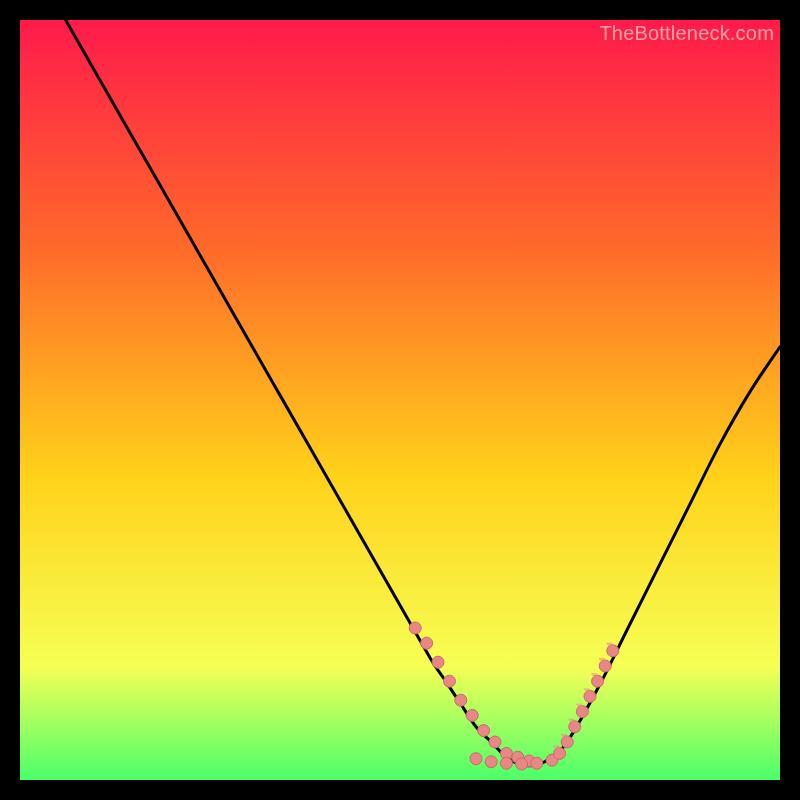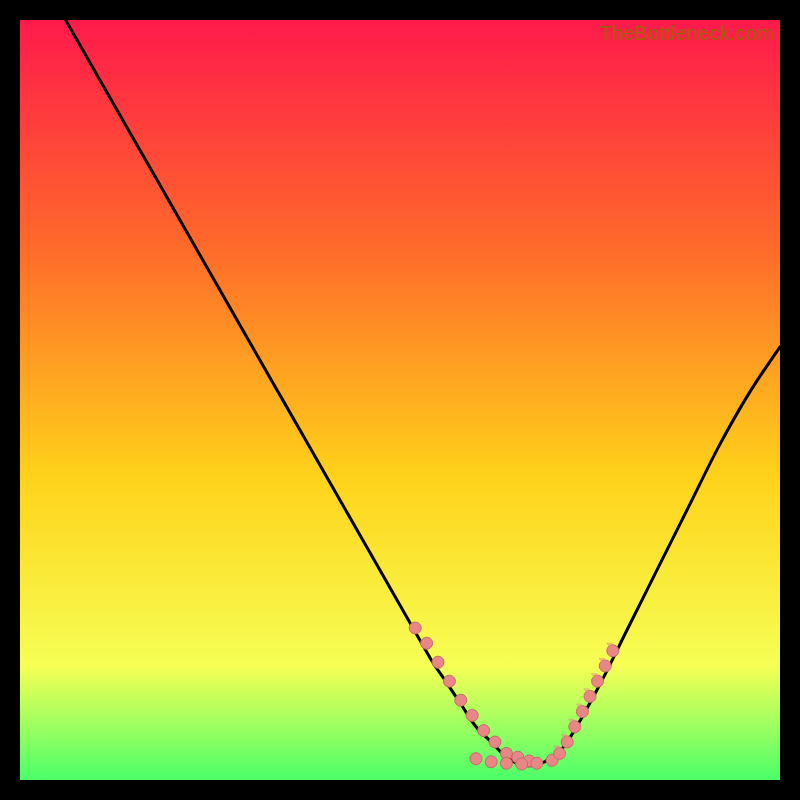--- a/index.html
+++ b/index.html
@@ -23,21 +23,21 @@
     position: absolute;
     left: 0;
     top: 0;
     width: 760px;
     height: 760px;
   }
   .watermark {
     position: absolute;
     top: 2px;
     right: 6px;
-    color: #a16207;
+    color: #fca5a5;
     font-size: 20px;
     font-weight: 500;
     letter-spacing: 0.2px;
     z-index: 10;
   }
   svg { display: block; }
 </style>
 </head>
 <body>
 

